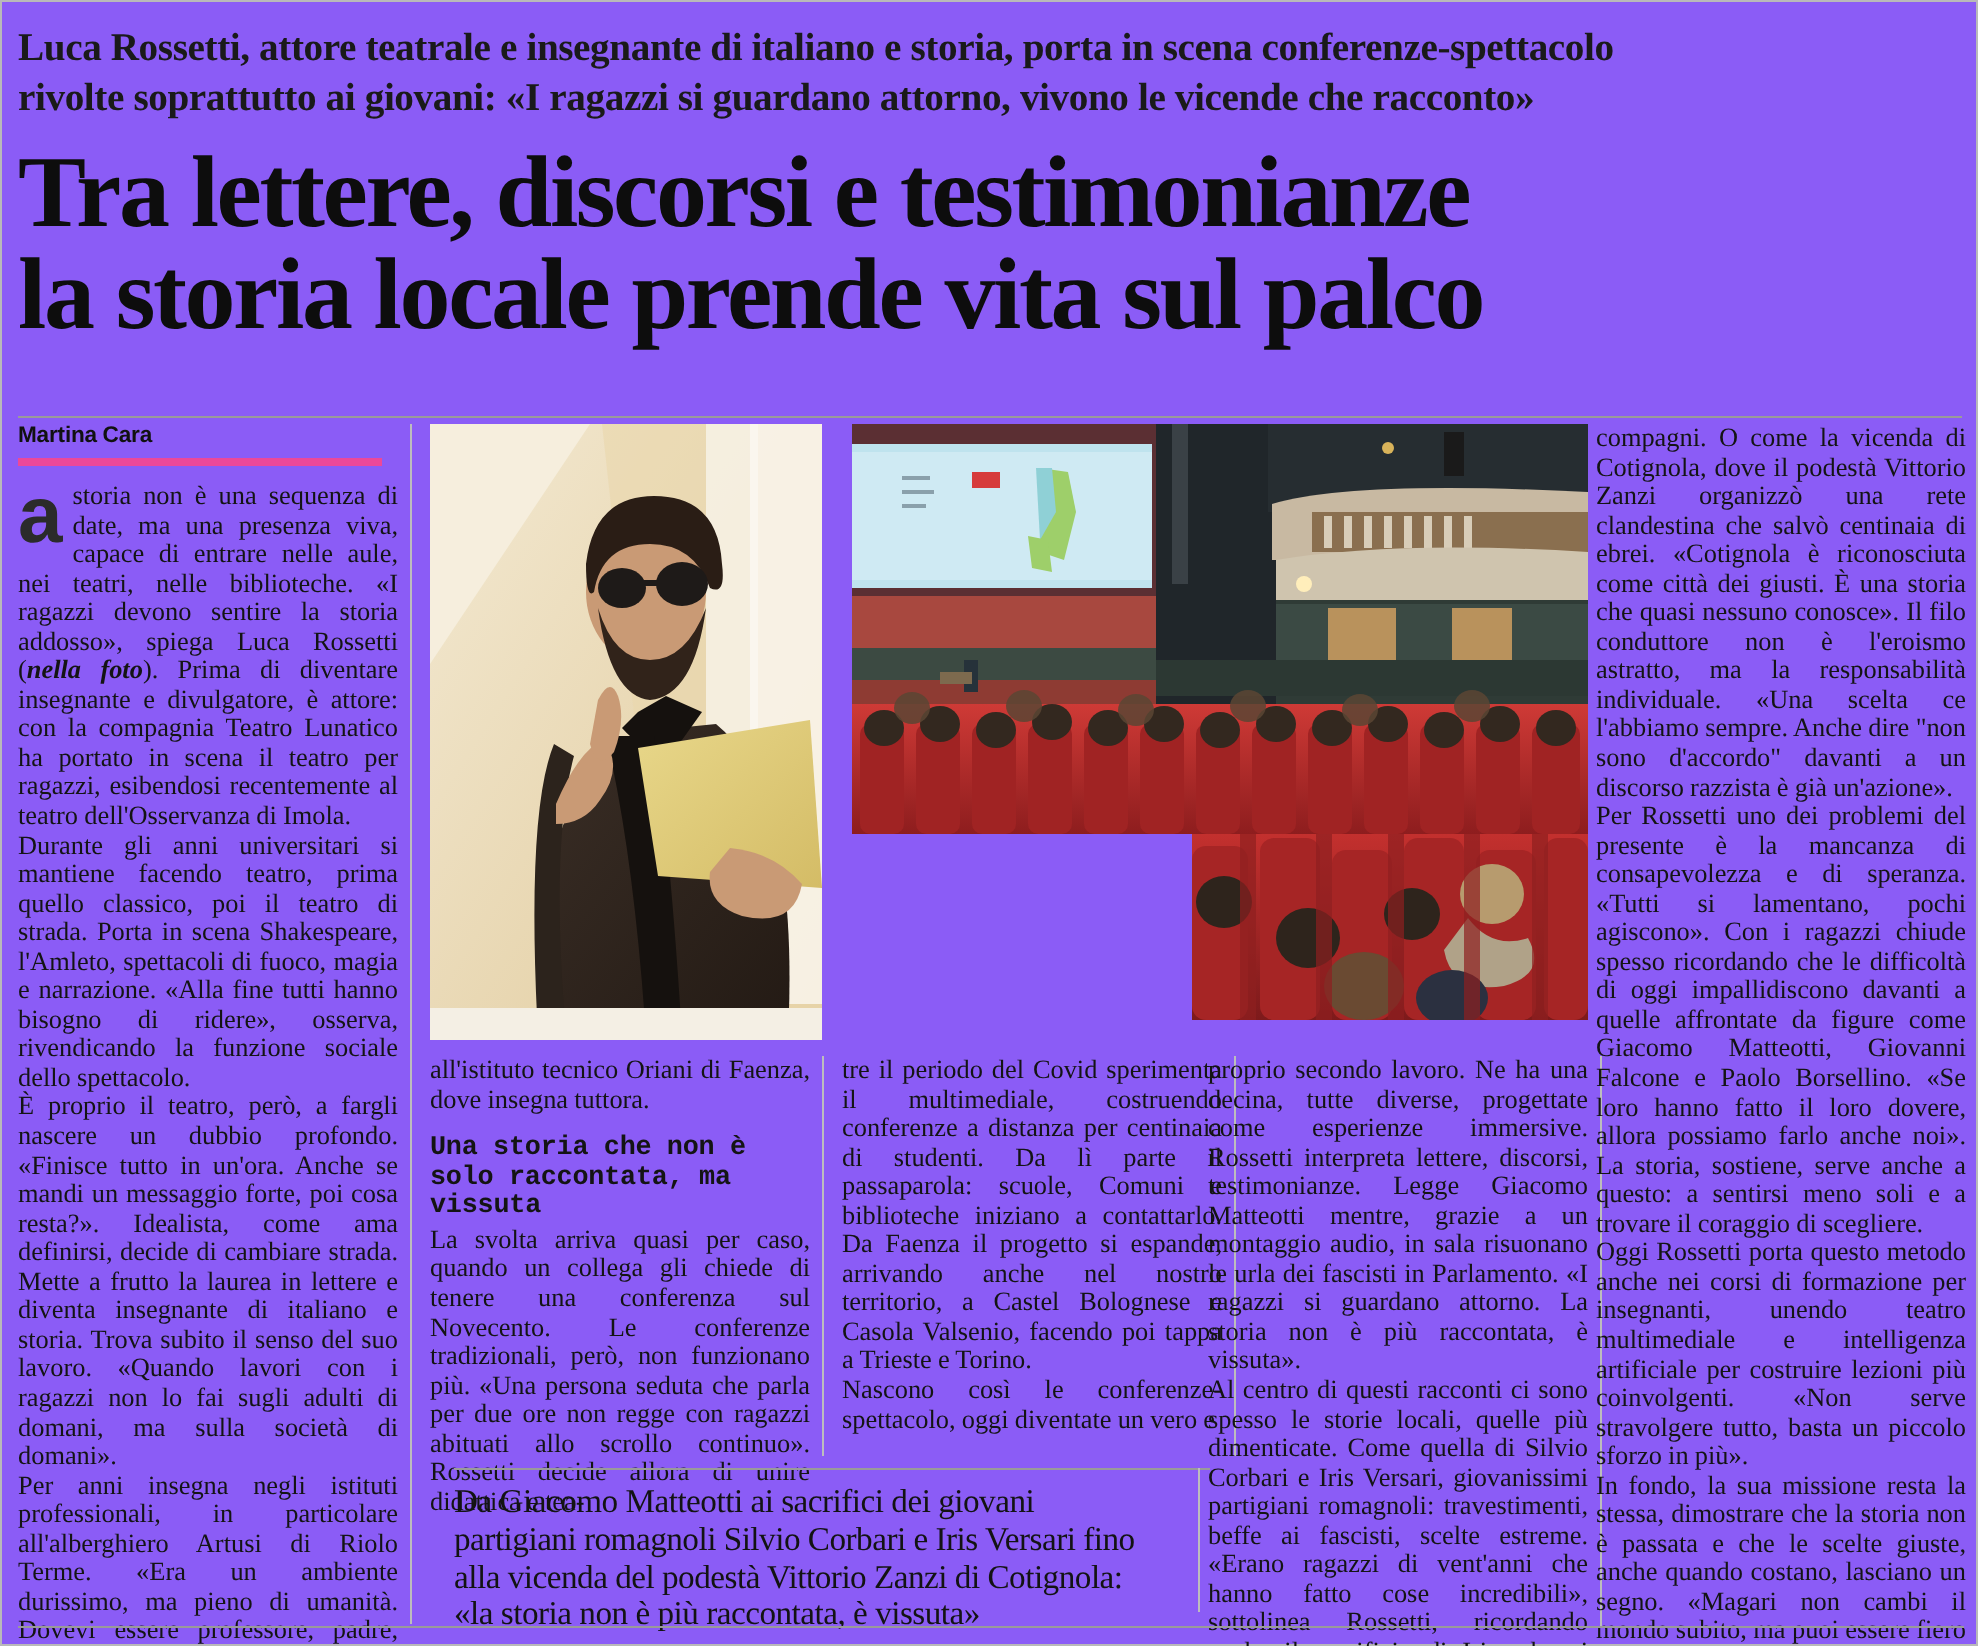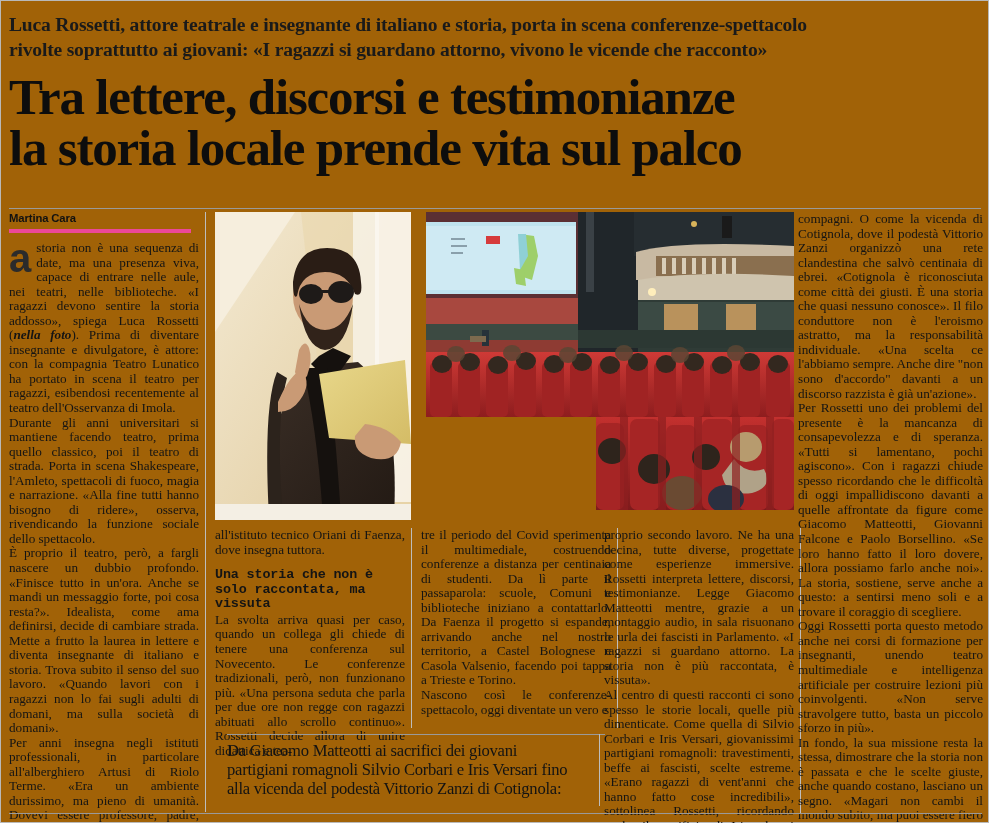--- a/index.html
+++ b/index.html
@@ -9,21 +9,21 @@
     font-family:"Liberation Serif", serif;
     color:#111;
     overflow:hidden;
   }
   .page{
     position:relative;
     width:989px;height:823px;
     box-sizing:border-box;
     border:1px solid #b9b9b9;
     padding:0;
-    background:#a16207;
+    background:#8b5cf6;
   }
   .inner{
     position:absolute;
     left:8px;top:6px;right:8px;bottom:6px;
   }
 
   
   .kicker{
     font-family:"Liberation Serif", serif;
     font-size:19.6px;
@@ -373,19 +373,20 @@
               <rect x="136" y="0" width="8" height="93"></rect>
           <rect x="170" y="0" width="8" height="93"></rect>
         </g>
       </svg>
     </div>
 
     <div class="pullquote">
       <span class="pq">Da Giacomo Matteotti ai sacrifici dei giovani</span>
       <span class="pq">partigiani romagnoli Silvio Corbari e Iris Versari fino</span>
       <span class="pq">alla vicenda del podestà Vittorio Zanzi di Cotignola:</span>
+      <span class="pq">«la storia non è più raccontata, è vissuta»</span>
     </div>
     <div class="pq-div"></div>
 
     <div class="rule-bottom"></div>
   </div>
  </div>
 </div>
 
 </body></html>

